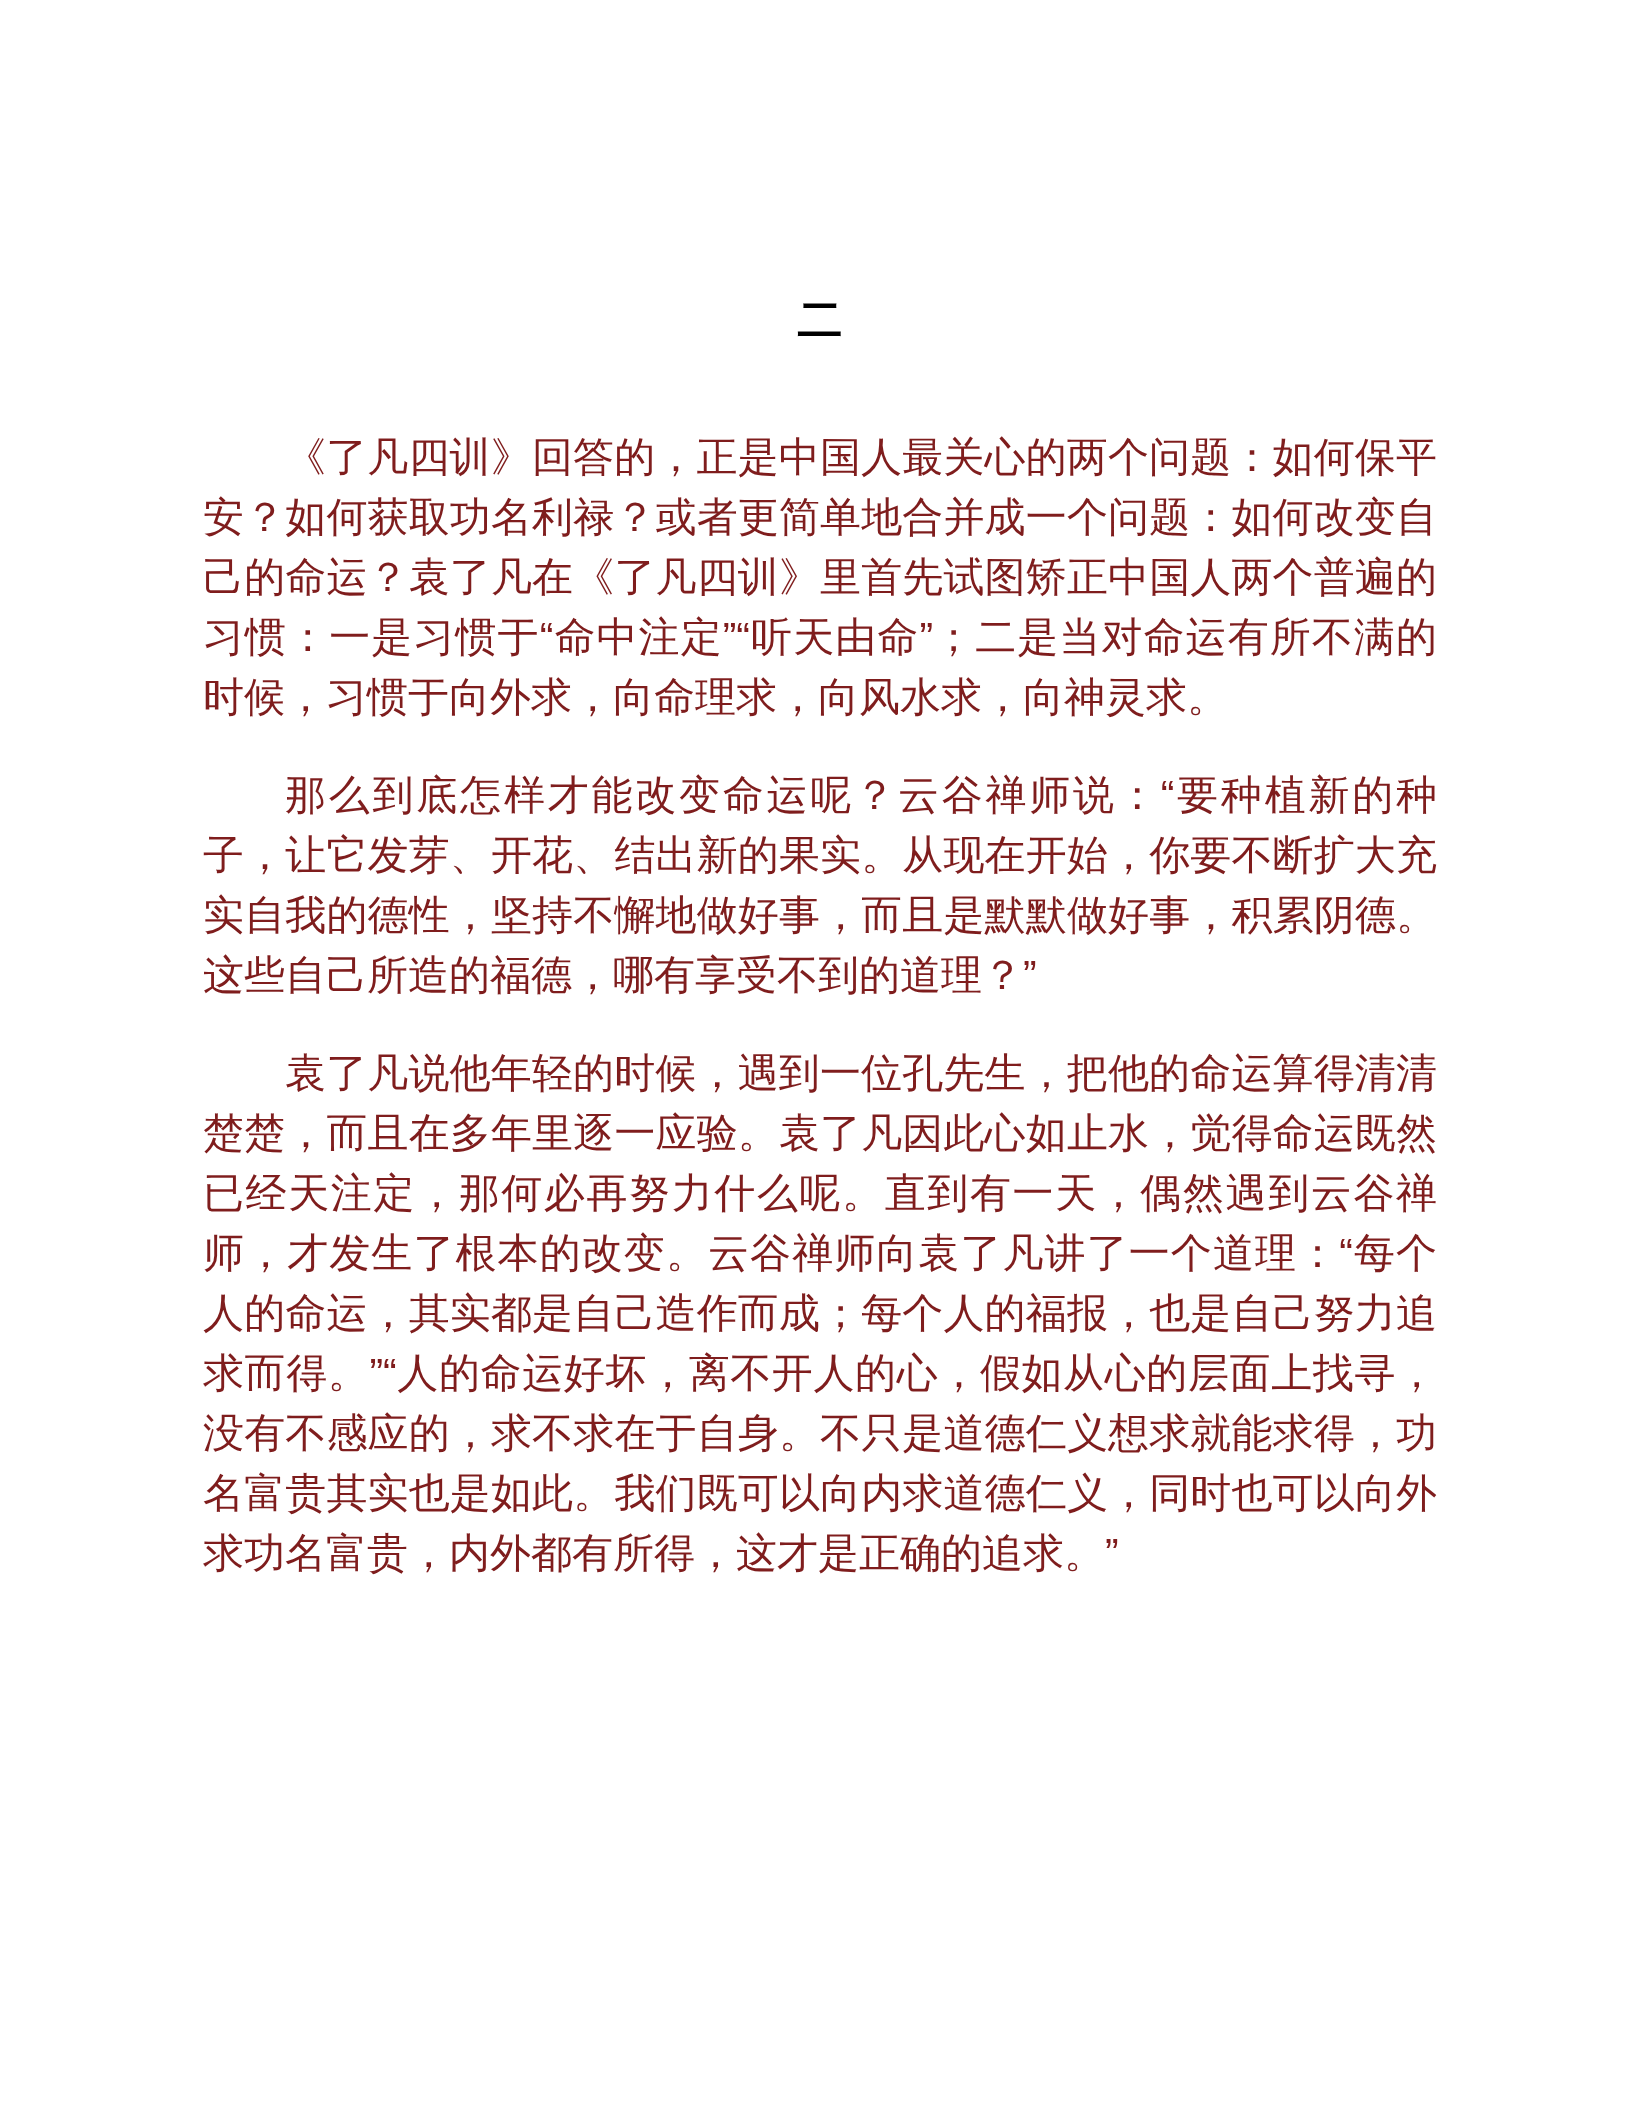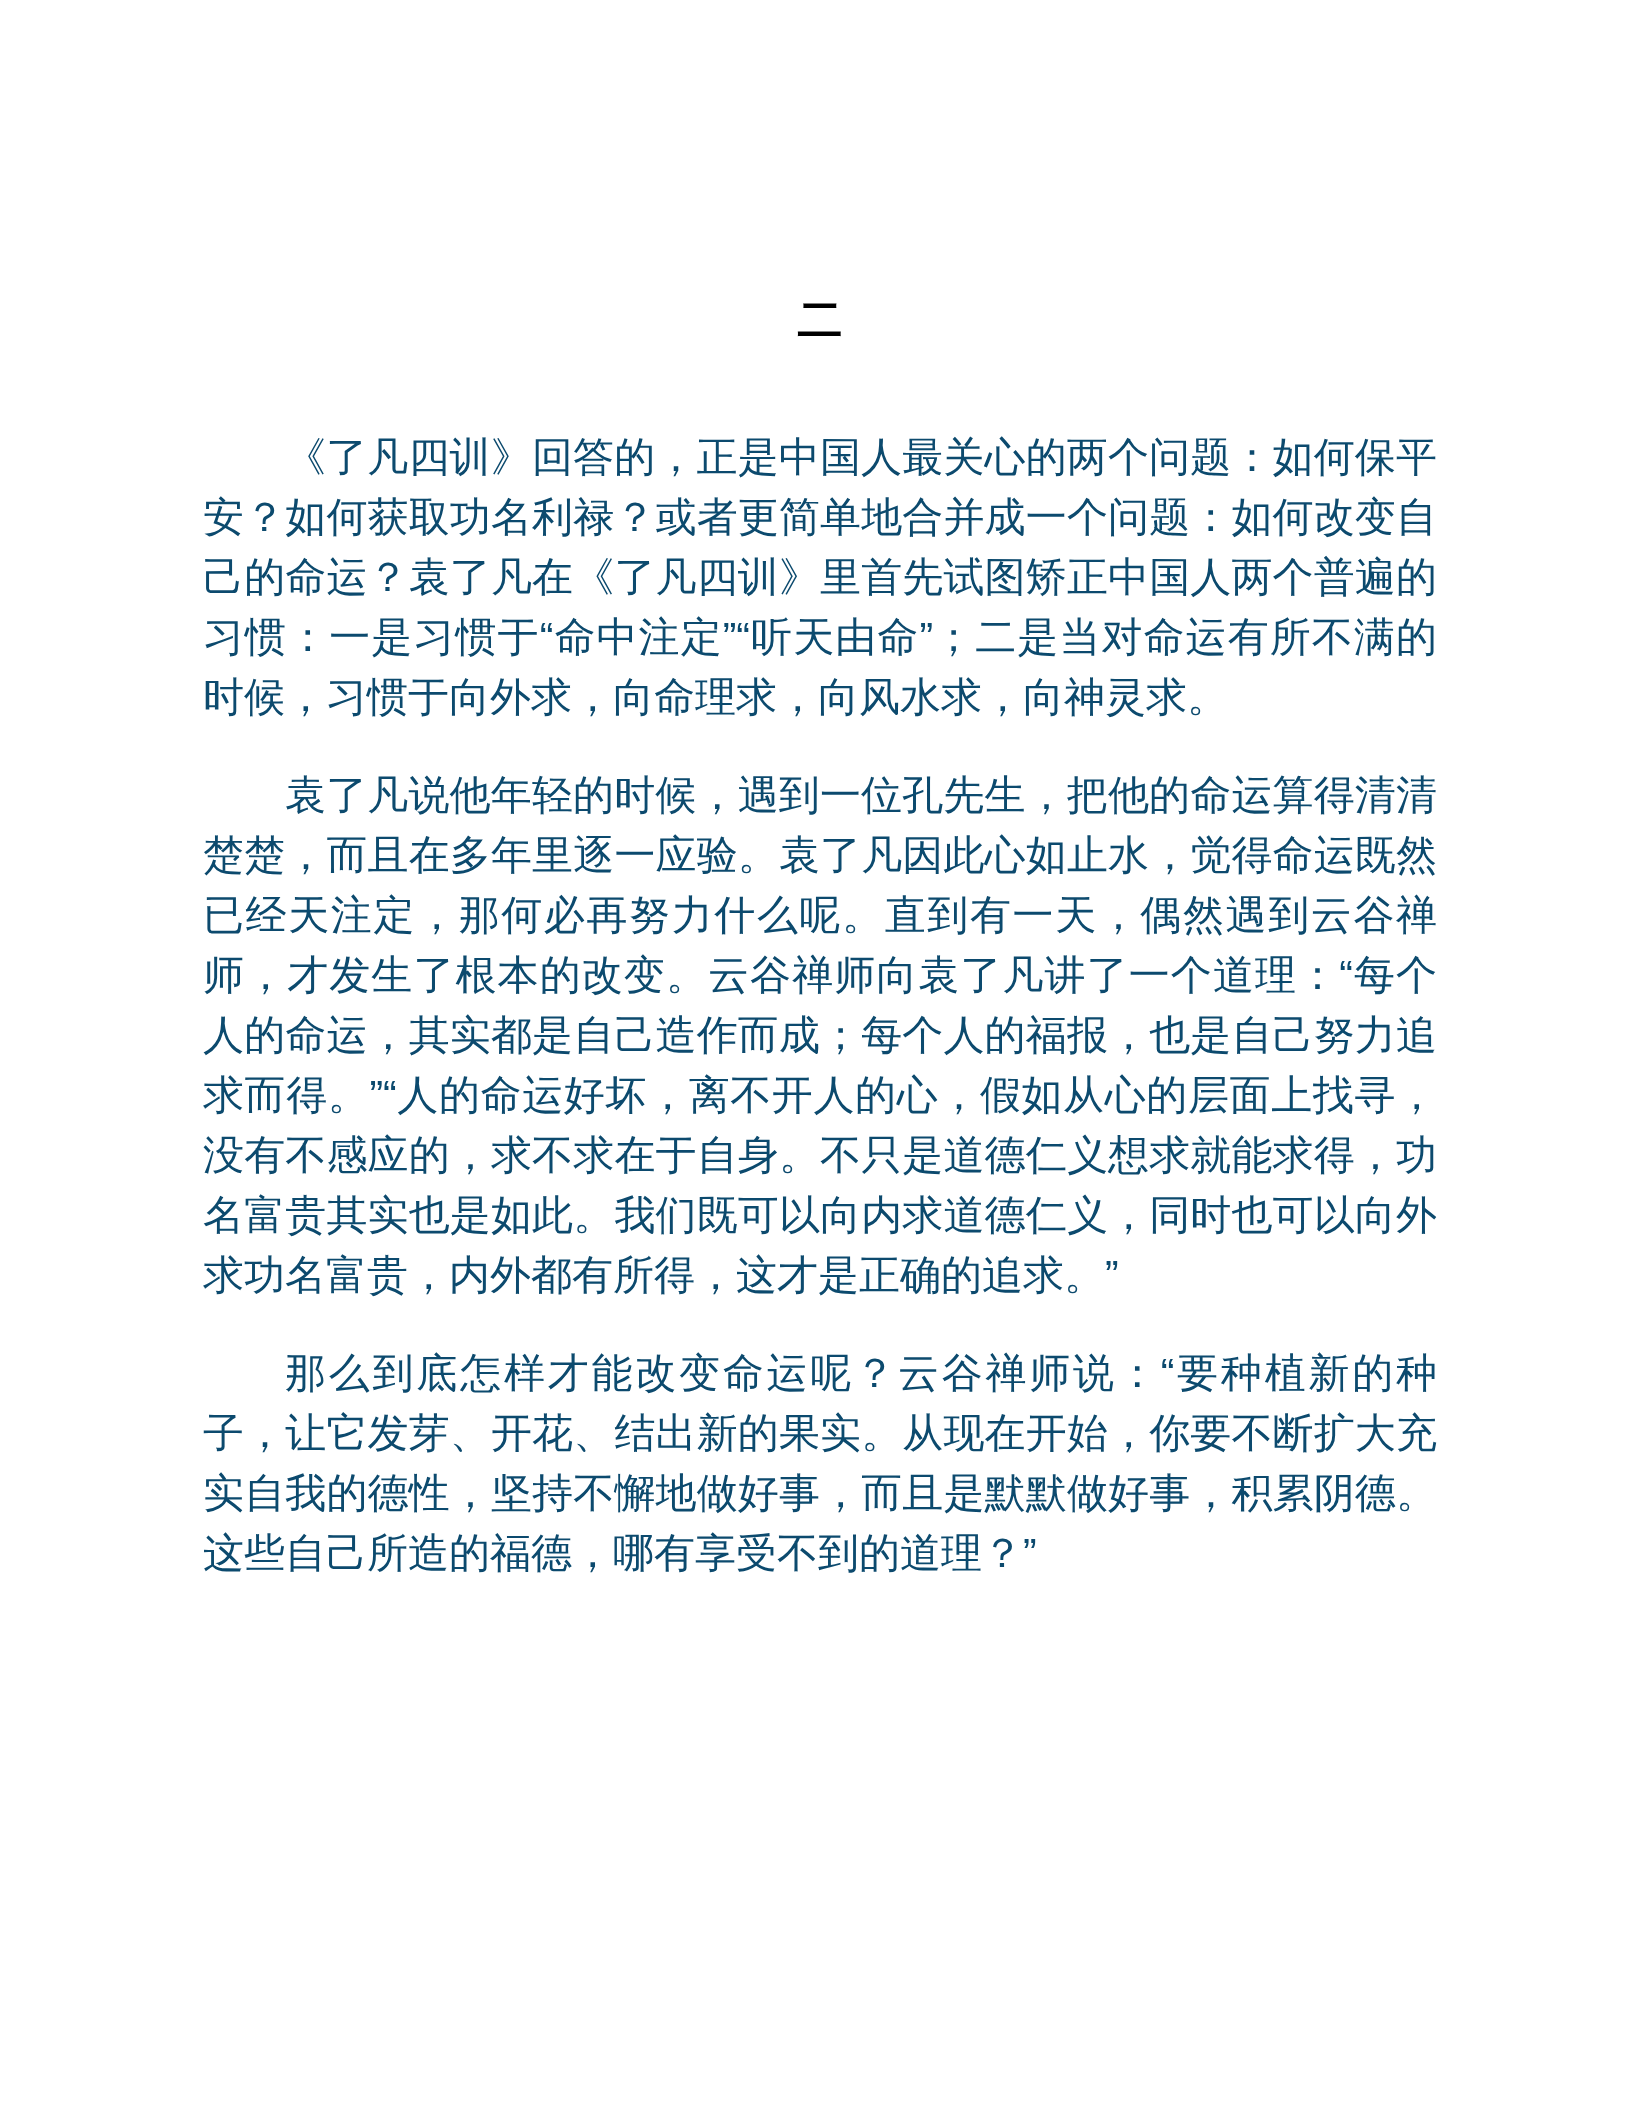--- a/index.html
+++ b/index.html
@@ -28,31 +28,31 @@
     color: #000000;
   }
   .body-text p {
     margin: 38px 0 0 0;
     padding: 0;
     font-size: 41px;
     line-height: 60px;
     text-align: justify;
     text-justify: inter-ideograph;
     text-indent: 2em;
-    color: #0c4a6e;
+    color: #7f1d1d;
     word-break: break-all;
   }
   .body-text p.first {
     margin-top: 77px;
   }
 </style>
 </head>
 <body>
 
 <div class="page">
   <h1 class="chapter-heading">二</h1>
 
   <div class="body-text">
     <p class="first">《了凡四训》回答的，正是中国人最关心的两个问题：如何保平安？如何获取功名利禄？或者更简单地合并成一个问题：如何改变自己的命运？袁了凡在《了凡四训》里首先试图矫正中国人两个普遍的习惯：一是习惯于“命中注定”“听天由命”；二是当对命运有所不满的时候，习惯于向外求，向命理求，向风水求，向神灵求。</p>
+    <p>那么到底怎样才能改变命运呢？云谷禅师说：“要种植新的种子，让它发芽、开花、结出新的果实。从现在开始，你要不断扩大充实自我的德性，坚持不懈地做好事，而且是默默做好事，积累阴德。这些自己所造的福德，哪有享受不到的道理？”</p>
     <p>袁了凡说他年轻的时候，遇到一位孔先生，把他的命运算得清清楚楚，而且在多年里逐一应验。袁了凡因此心如止水，觉得命运既然已经天注定，那何必再努力什么呢。直到有一天，偶然遇到云谷禅师，才发生了根本的改变。云谷禅师向袁了凡讲了一个道理：“每个人的命运，其实都是自己造作而成；每个人的福报，也是自己努力追求而得。”“人的命运好坏，离不开人的心，假如从心的层面上找寻，没有不感应的，求不求在于自身。不只是道德仁义想求就能求得，功名富贵其实也是如此。我们既可以向内求道德仁义，同时也可以向外求功名富贵，内外都有所得，这才是正确的追求。”</p>
-    <p>那么到底怎样才能改变命运呢？云谷禅师说：“要种植新的种子，让它发芽、开花、结出新的果实。从现在开始，你要不断扩大充实自我的德性，坚持不懈地做好事，而且是默默做好事，积累阴德。这些自己所造的福德，哪有享受不到的道理？”</p>
   </div>
 </div>
 
 </body></html>

